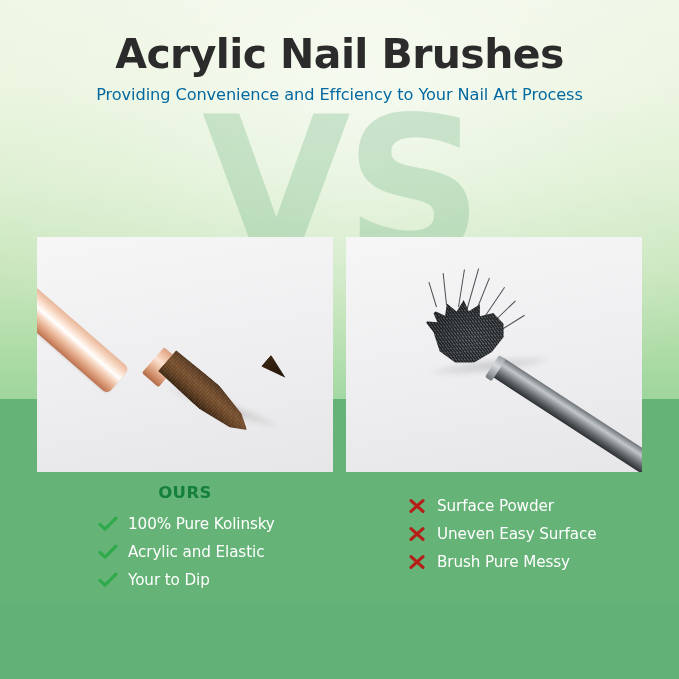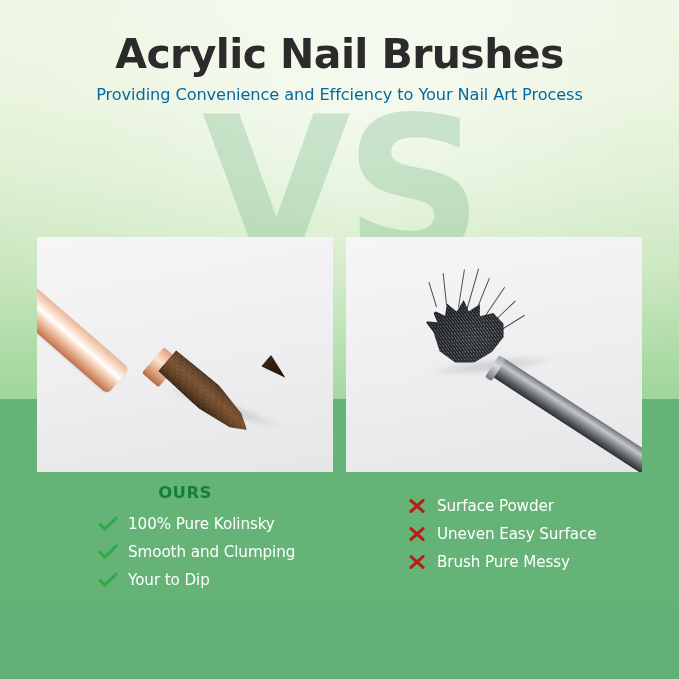--- a/index.html
+++ b/index.html
@@ -406,21 +406,21 @@
             </svg>
           </span>
           <span>100% Pure Kolinsky</span>
         </li>
         <li class="feature-item">
           <span class="mark">
             <svg width="20" height="16" viewBox="0 0 20 16" aria-hidden="true">
               <path d="M2 8.4 L7 13.2 L18 2.2" fill="none" stroke="#2faa4a" stroke-width="3.1" stroke-linecap="round" stroke-linejoin="round"></path>
             </svg>
           </span>
-          <span>Smooth and Clumping</span>
+          <span>Acrylic and Elastic</span>
         </li>
         <li class="feature-item">
           <span class="mark">
             <svg width="20" height="16" viewBox="0 0 20 16" aria-hidden="true">
               <path d="M2 8.4 L7 13.2 L18 2.2" fill="none" stroke="#2faa4a" stroke-width="3.1" stroke-linecap="round" stroke-linejoin="round"></path>
             </svg>
           </span>
           <span>Your to Dip</span>
         </li>
       </ul>

